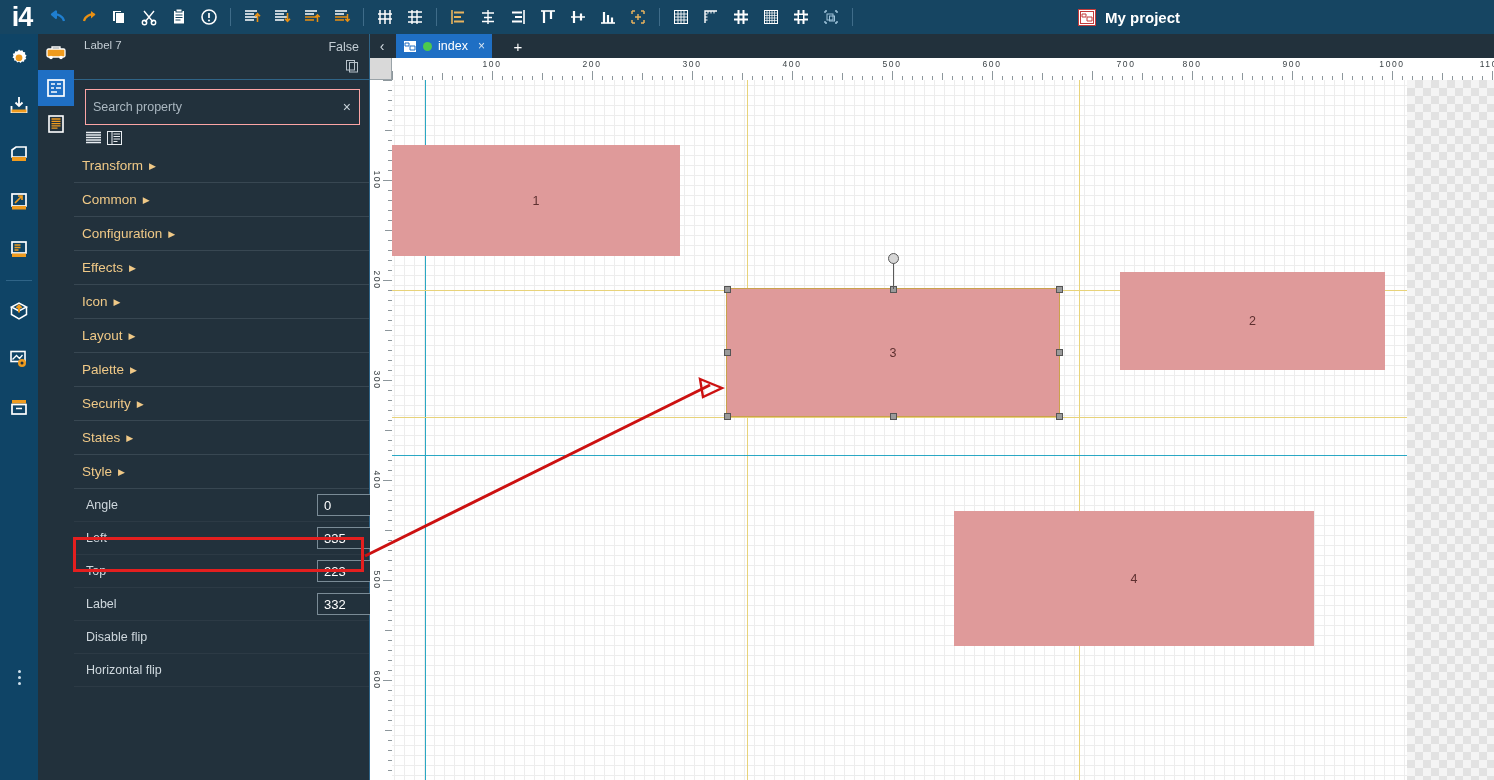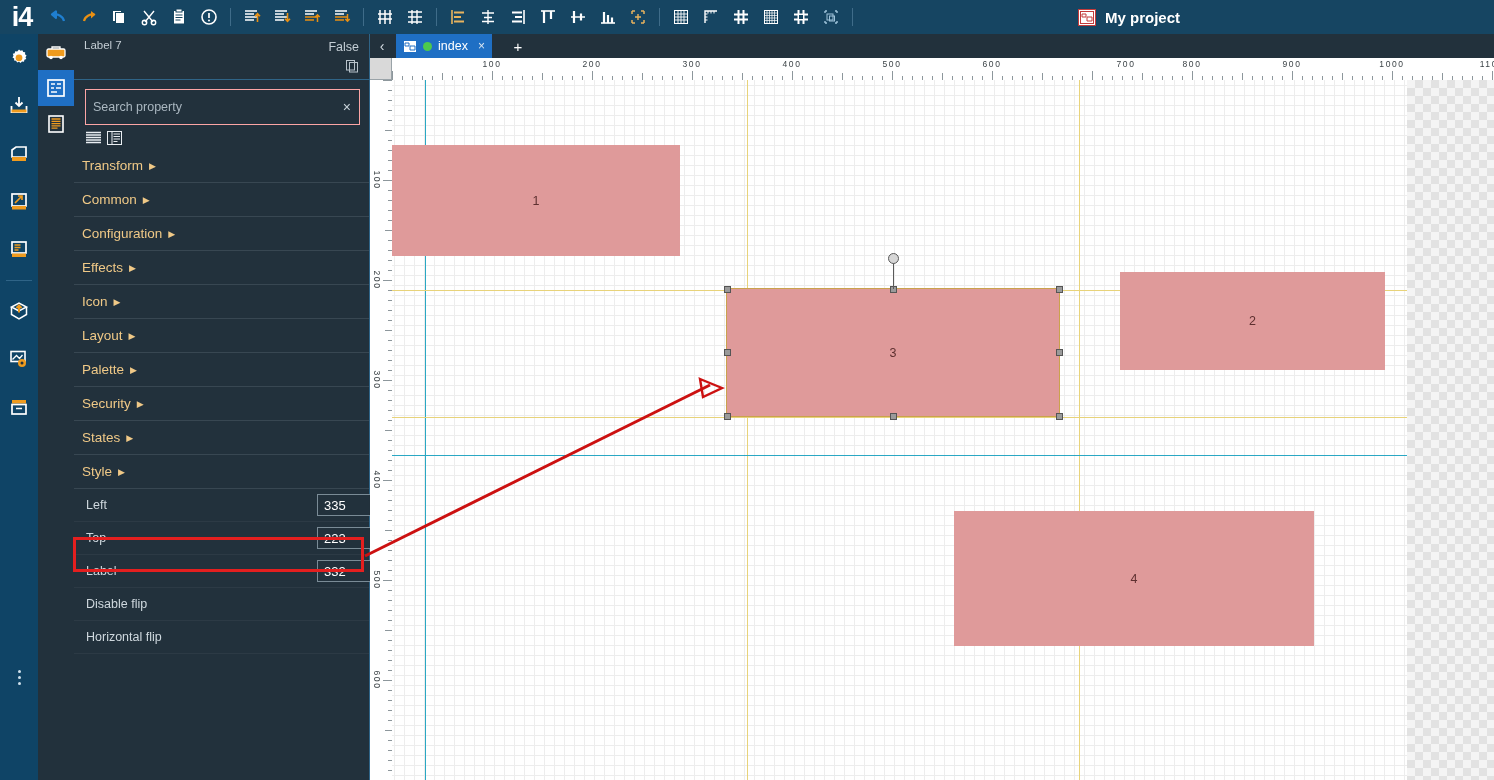--- a/index.html
+++ b/index.html
@@ -544,20 +544,26 @@
         <div class="cat">
           <span>States</span>
           <span class="tri">▶</span>
         </div>
         <div class="cat">
           <span>Style</span>
           <span class="tri">▶</span>
         </div>
       </div>
     <div id="field-list">
+        <div class="prow">
+          <span class="plabel">Angle</span>
+          <div class="pinput">
+            <span>0</span>
+          </div>
+        </div>
         <div class="prow">
           <span class="plabel">Left</span>
           <div class="pinput">
             <span>335</span>
             <span class="spinner">
               <span>▲</span>
               <span>▼</span>
             </span>
           </div>
         </div>

